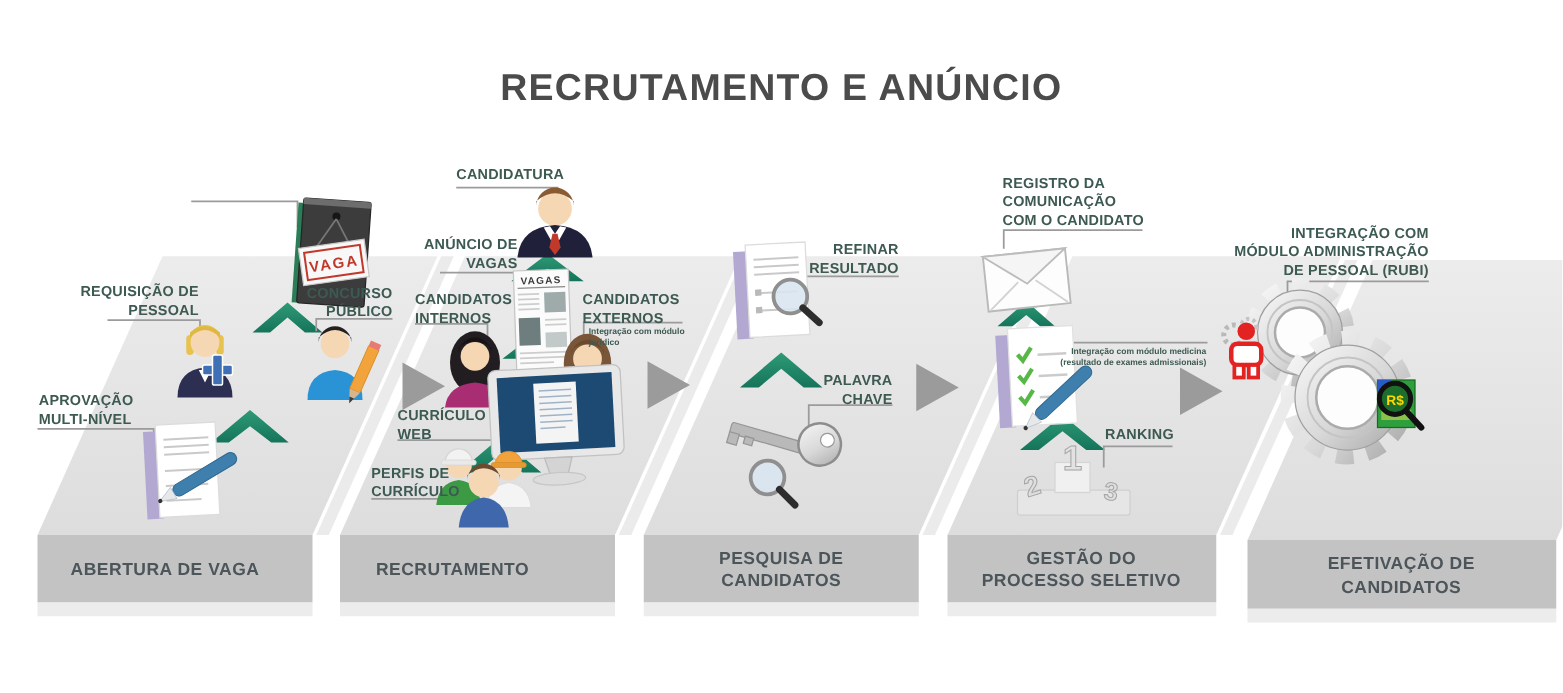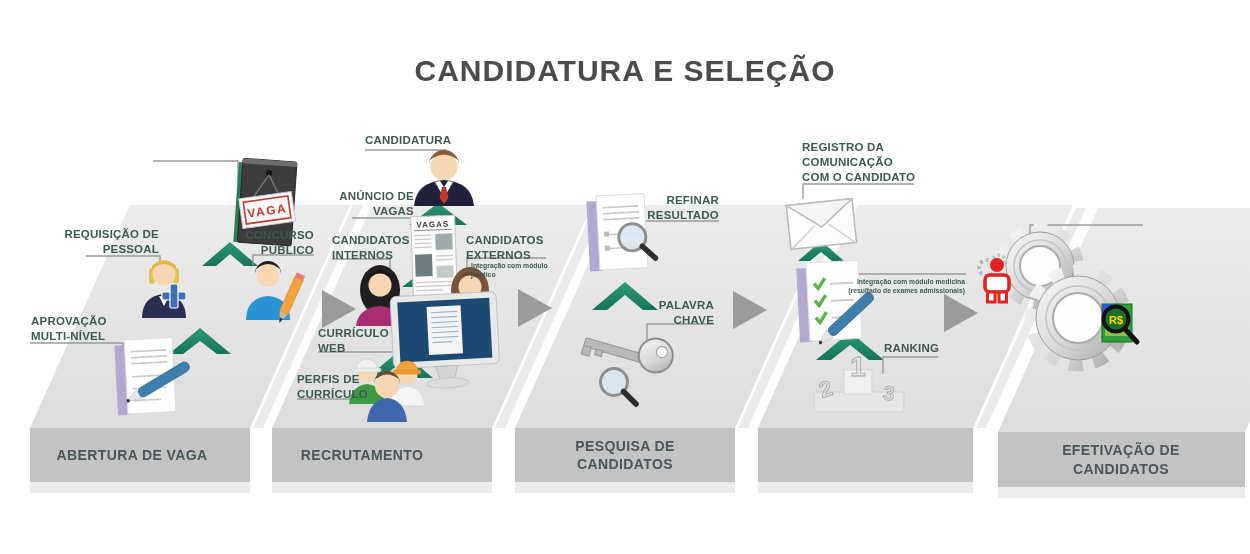--- a/index.html
+++ b/index.html
@@ -319,40 +319,42 @@
     <g transform="translate(1092,298)">
       <rect x="10" y="6" width="30" height="38" fill="#2f9e3c" stroke="#156c22"></rect>
       <polygon points="10,6 21,6 10,17" fill="#2a5cc8"></polygon>
       <rect x="13" y="30" width="24" height="8" fill="#8bc34a"></rect>
       <circle cx="24" cy="21" r="12.5" fill="#1c6e2a" stroke="#111111" stroke-width="4"></circle>
       <text x="24" y="26" text-anchor="middle" font-size="11" font-weight="bold" fill="#ffd800" font-family="Liberation Sans, sans-serif">R$</text>
       <line x1="33" y1="31" x2="45" y2="44" stroke="#111111" stroke-width="5" stroke-linecap="round"></line>
     </g>
   </svg>
 
-  <div class="title">CANDIDATURA E SELEÇÃO</div>
+  <div class="title">RECRUTAMENTO E ANÚNCIO</div>
 
   <div class="callout r" style="left:63px;top:227px;width:96px">REQUISIÇÃO DE PESSOAL</div>
   <div class="callout" style="left:31px;top:314px;width:94px">APROVAÇÃO MULTI-NÍVEL</div>
   <div class="callout r" style="left:233px;top:228px;width:81px">CONCURSO PÚBLICO</div>
 
   <div class="callout" style="left:365px;top:133px;width:110px">CANDIDATURA</div>
   <div class="callout r" style="left:338px;top:189px;width:76px">ANÚNCIO DE VAGAS</div>
   <div class="callout" style="left:332px;top:233px;width:92px">CANDIDATOS INTERNOS</div>
   <div class="callout" style="left:466px;top:233px;width:92px">CANDIDATOS EXTERNOS</div>
   <div class="note" style="left:471px;top:261px;width:80px">Integração com módulo jurídico</div>
   <div class="callout" style="left:318px;top:326px;width:82px">CURRÍCULO WEB</div>
   <div class="callout" style="left:297px;top:372px;width:86px">PERFIS DE CURRÍCULO</div>
 
   <div class="callout r" style="left:632px;top:193px;width:87px">REFINAR RESULTADO</div>
   <div class="callout r" style="left:643px;top:298px;width:71px">PALAVRA CHAVE</div>
 
   <div class="callout" style="left:802px;top:140px;width:118px">REGISTRO DA COMUNICAÇÃO COM O CANDIDATO</div>
   <div class="note r" style="left:845px;top:277px;width:120px">Integração com módulo medicina (resultado de exames admissionais)</div>
   <div class="callout" style="left:884px;top:341px;width:60px">RANKING</div>
 
+  <div class="callout r" style="left:985px;top:180px;width:158px">INTEGRAÇÃO COM MÓDULO ADMINISTRAÇÃO DE PESSOAL (RUBI)</div>
 
   <div class="band" style="left:30px;top:428px;width:204px;height:54px">ABERTURA DE VAGA</div>
   <div class="band" style="left:272px;top:428px;width:180px;height:54px">RECRUTAMENTO</div>
   <div class="band" style="left:555px;top:428px;width:140px;height:54px">PESQUISA DE CANDIDATOS</div>
+  <div class="band" style="left:785px;top:428px;width:160px;height:54px">GESTÃO DO PROCESSO SELETIVO</div>
   <div class="band" style="left:1046px;top:432px;width:150px;height:55px">EFETIVAÇÃO DE CANDIDATOS</div>
 
 </div>
 
 </body></html>

